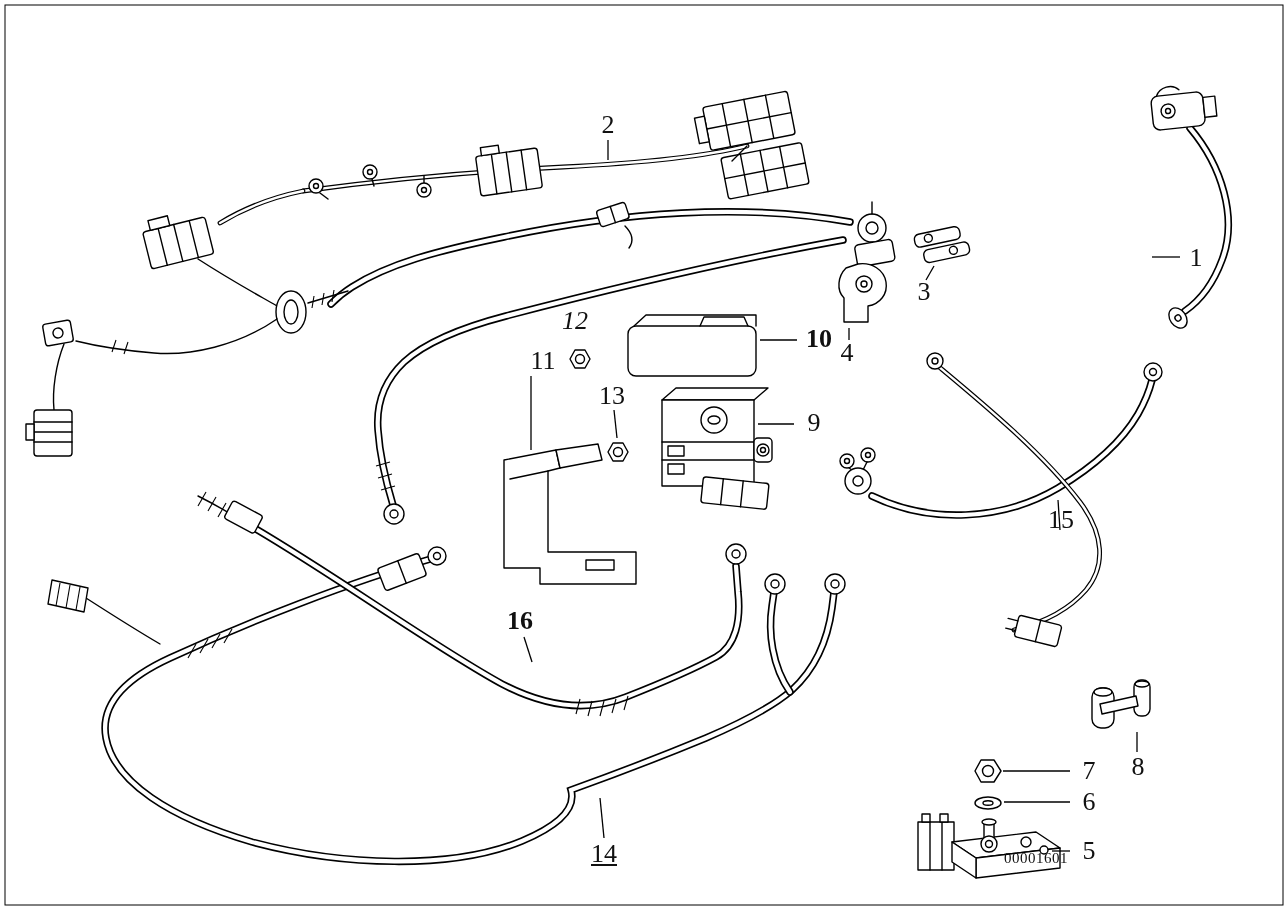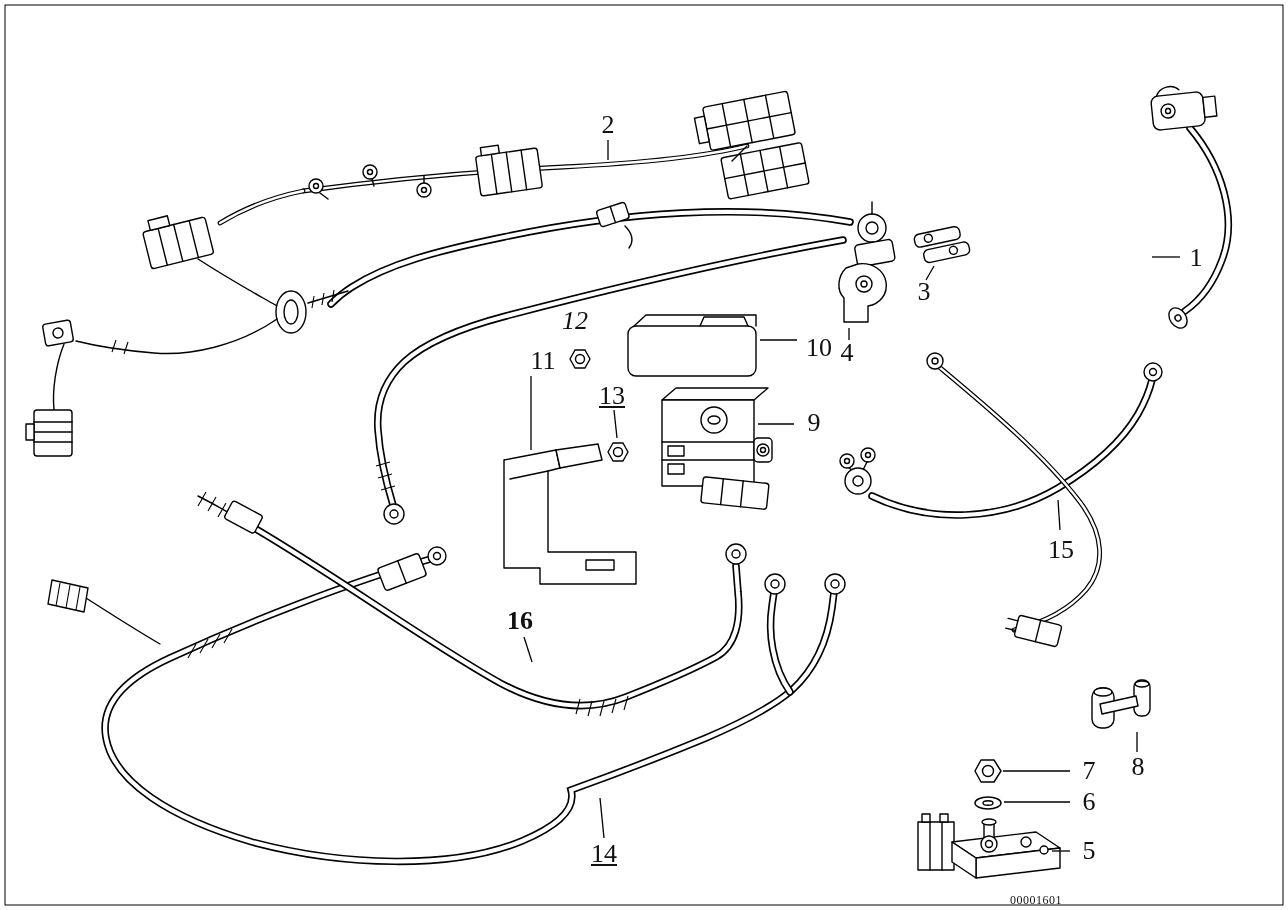--- a/index.html
+++ b/index.html
@@ -13,21 +13,21 @@
   .ti{fill:none;stroke:#fff;stroke-width:4.2;stroke-linecap:round;}
   .so{fill:none;stroke:#000;stroke-width:4.8;stroke-linecap:round;}
   .si{fill:none;stroke:#fff;stroke-width:2.4;stroke-linecap:round;}
   .leader{stroke:#000;stroke-width:1.3;}
   .tick{stroke:#000;stroke-width:1.1;}
   .frame{fill:none;stroke:#000;stroke-width:1;}
   .callout{position:absolute;transform:translate(-50%,-50%);
            font-family:"Liberation Serif",serif;font-size:26px;color:#111;
            line-height:1;white-space:nowrap;}
   .drawno{position:absolute;transform:translate(-50%,-50%);
-          font-family:"Liberation Serif",serif;font-size:12px;letter-spacing:.5px;color:#111;margin-top:42px;}
+          font-family:"Liberation Serif",serif;font-size:15px;letter-spacing:.5px;color:#111;}
 </style>
 </head>
 <body>
 
 <div class="stage">
 
 <svg width="1288" height="910" viewBox="0 0 1288 910">
   <rect x="5" y="5" width="1278" height="900" class="frame"></rect>
 
   <defs>
@@ -339,23 +339,23 @@
 
 <div class="callout" style="left:1196px;top:258px;">1</div>
 <div class="callout" style="left:608px;top:125px;">2</div>
 <div class="callout" style="left:924px;top:292px;">3</div>
 <div class="callout" style="left:847px;top:353px;">4</div>
 <div class="callout" style="left:1089px;top:851px;">5</div>
 <div class="callout" style="left:1089px;top:802px;">6</div>
 <div class="callout" style="left:1089px;top:771px;">7</div>
 <div class="callout" style="left:1138px;top:767px;">8</div>
 <div class="callout" style="left:814px;top:423px;">9</div>
-<div class="callout" style="left:819px;top:348px;">10</div>
+<div class="callout" style="left:819px;top:339px;font-weight:bold;">10</div>
 <div class="callout" style="left:531px;top:361px;margin-left:12px;">11</div>
 <div class="callout" style="left:575px;top:321px;font-style:italic;">12</div>
-<div class="callout" style="left:612px;top:396px;text-decoration:underline;">13</div>
+<div class="callout" style="left:612px;top:396px;">13</div>
 <div class="callout" style="left:604px;top:854px;text-decoration:underline;">14</div>
-<div class="callout" style="left:1061px;top:550px;">15</div>
+<div class="callout" style="left:1061px;top:520px;">15</div>
 <div class="callout" style="left:520px;top:621px;font-weight:bold;">16</div>
 
 <div class="drawno" style="left:1036px;top:858px;">00001601</div>
 
 </div>
 
 </body></html>

